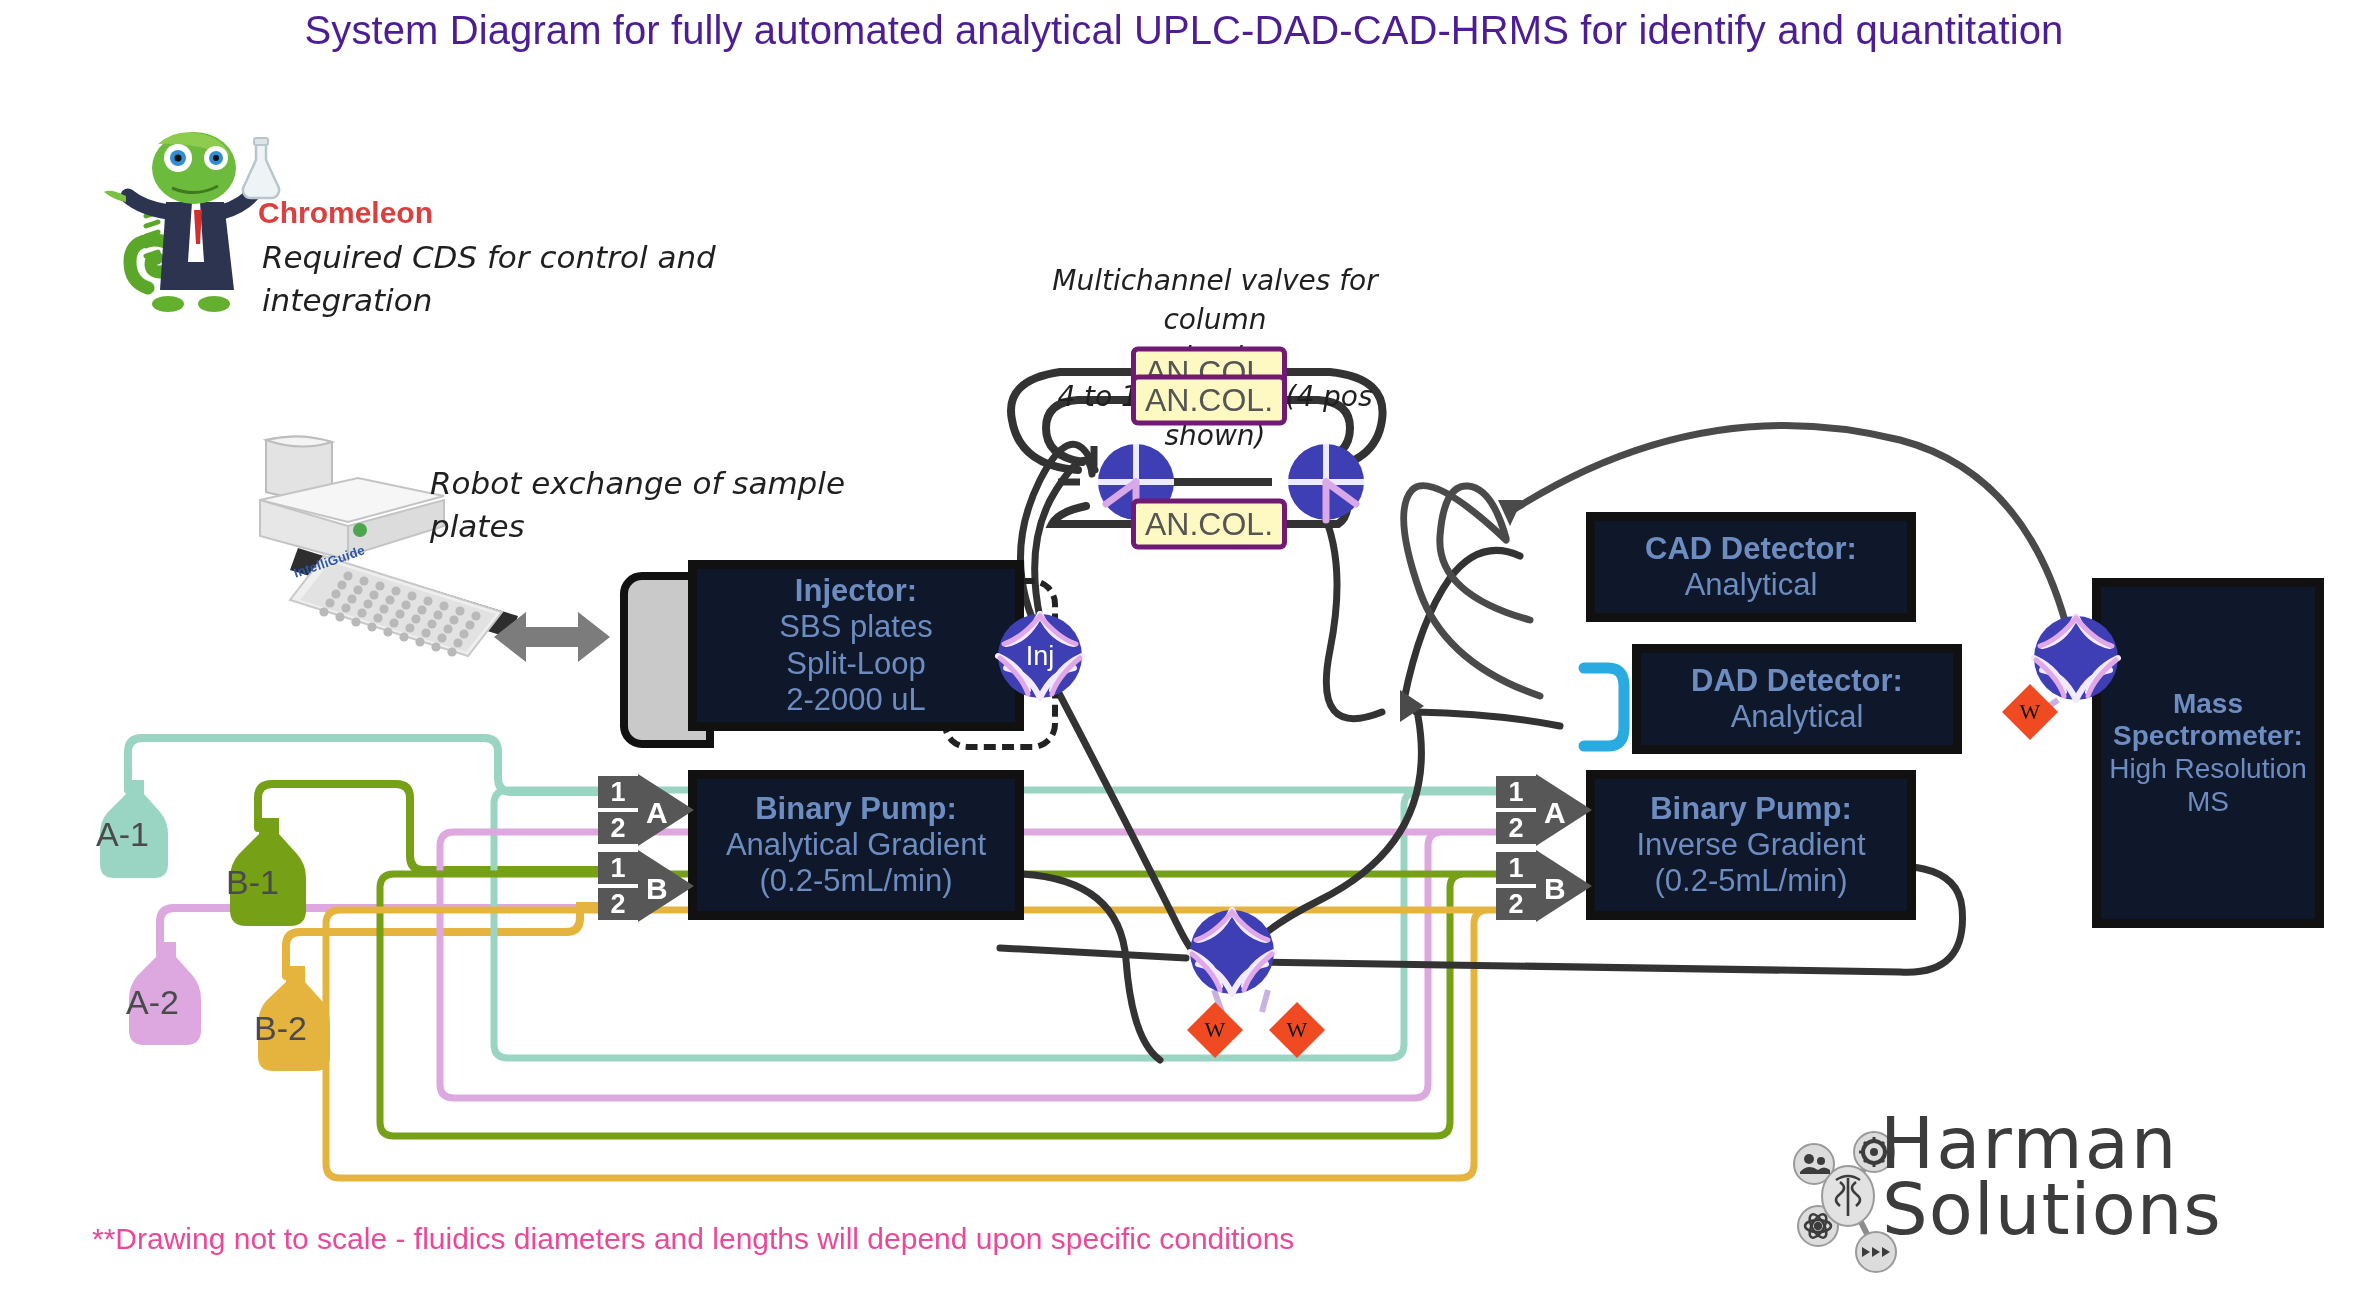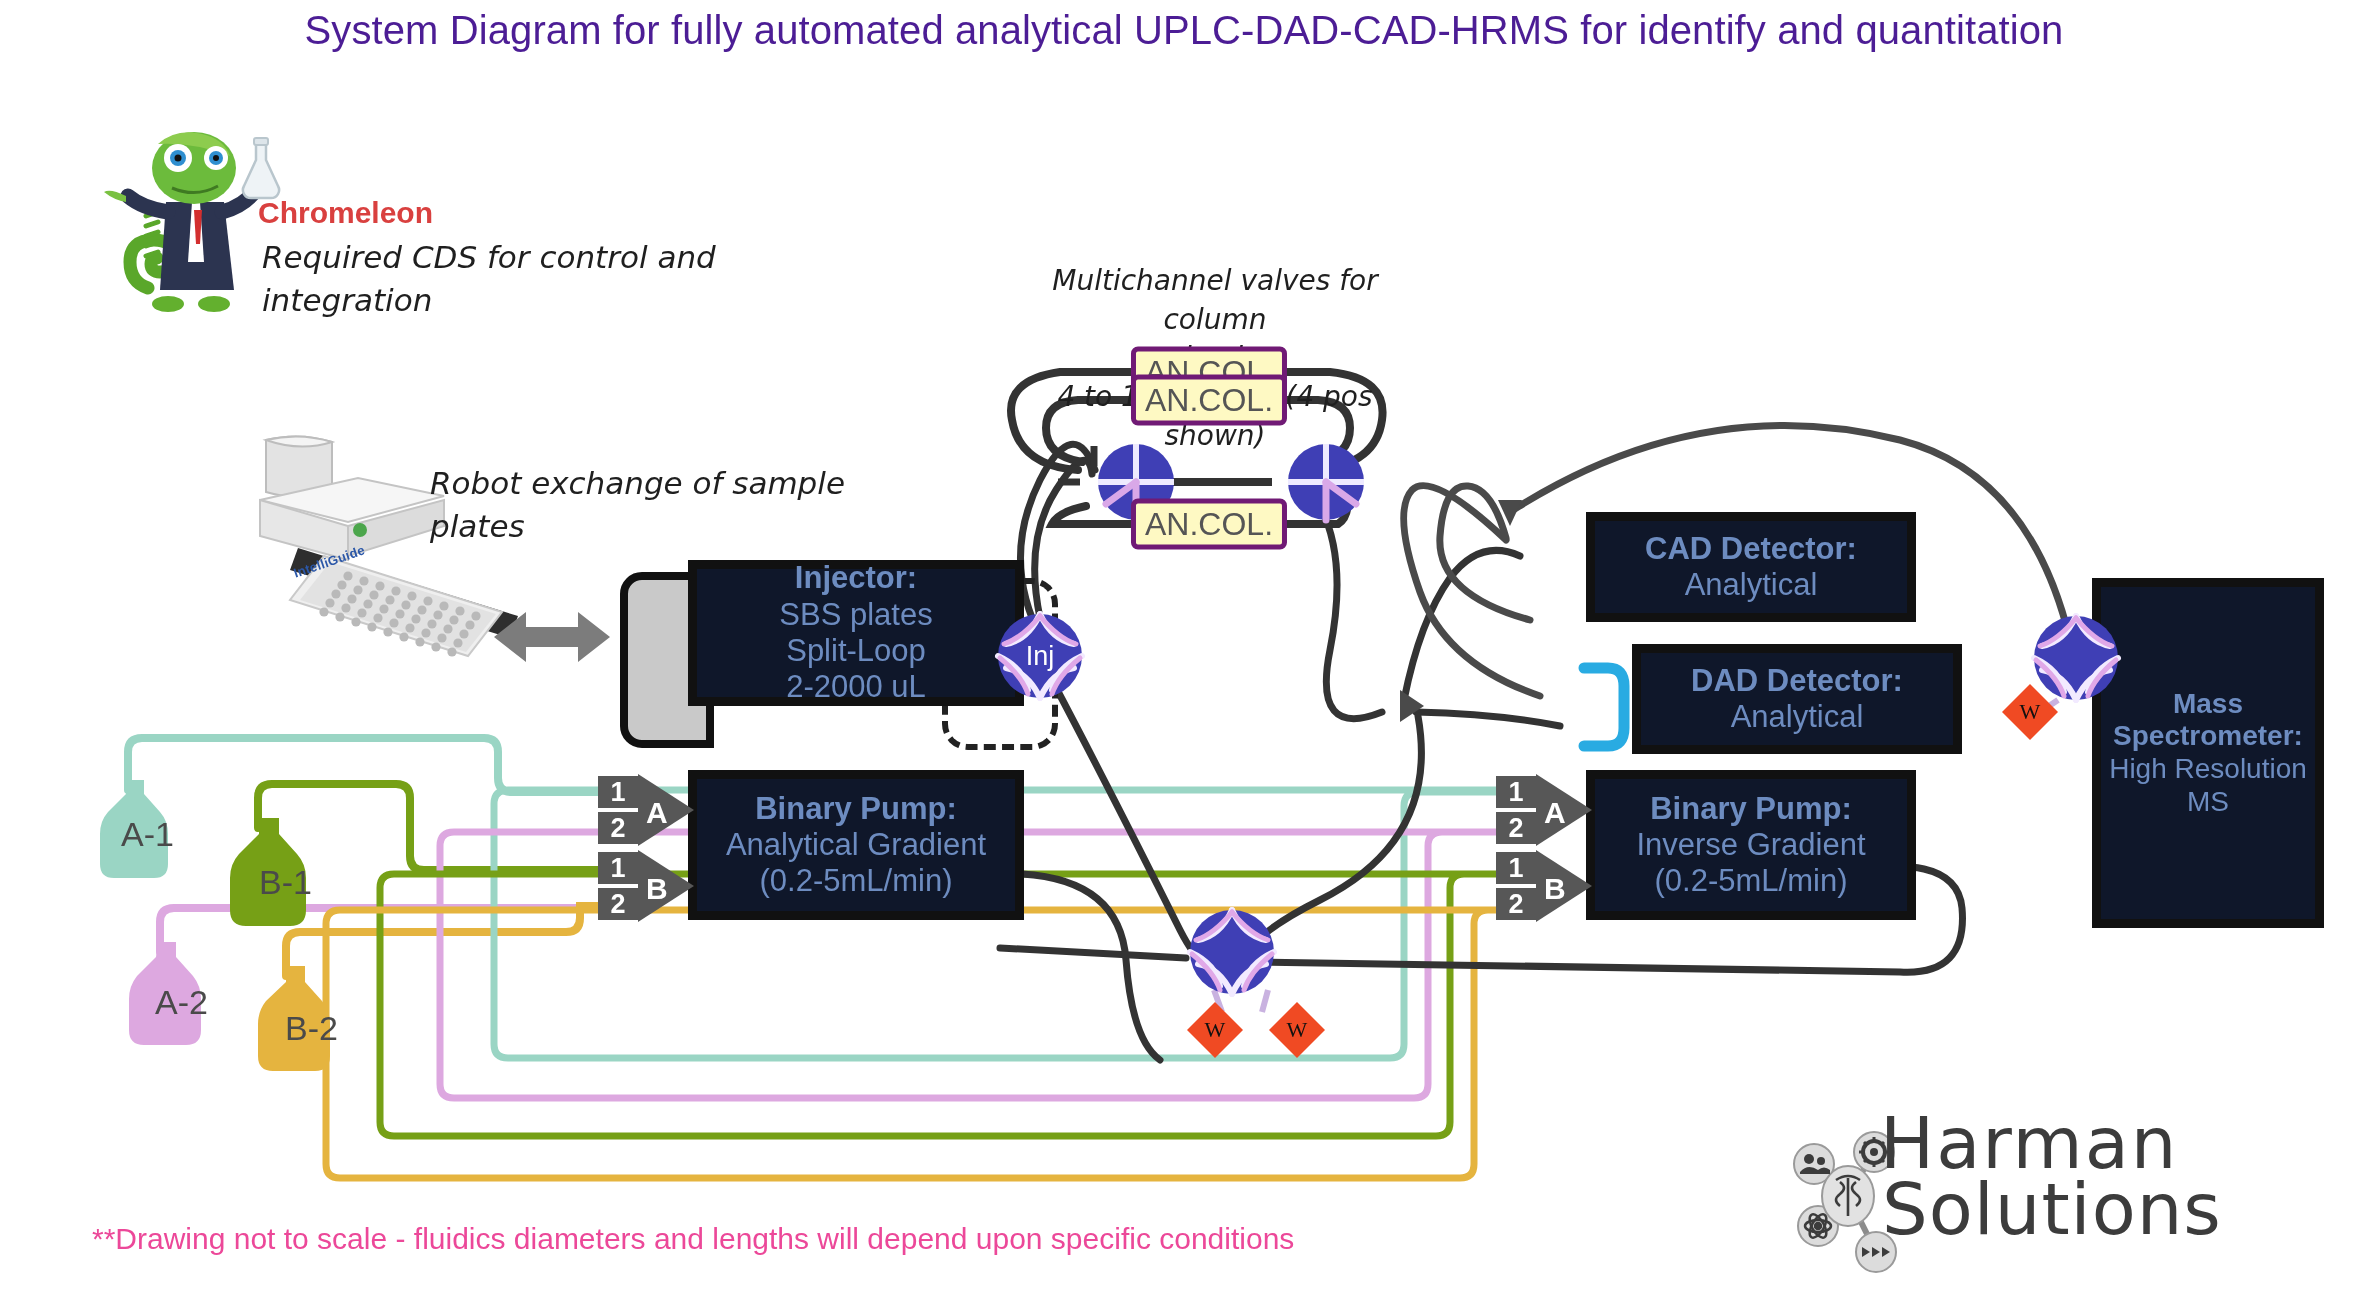--- a/index.html
+++ b/index.html
@@ -17,21 +17,21 @@
   #footnote{left:92px;top:1222px;font-size:30px;color:#ec4899;}
 
   
   .box{position:absolute;background:#0f172a;border:9px solid #111;
        display:flex;flex-direction:column;align-items:center;justify-content:center;
        color:#6d8cc0;line-height:1.17;text-align:center;box-sizing:border-box;}
   .box .ttl{font-weight:bold;}
   .box .sub{font-weight:normal;}
 
   
-  .bottle{position:absolute;display:flex;align-items:flex-end;justify-content:flex-end;}
+  .bottle{position:absolute;display:flex;align-items:flex-end;justify-content:flex-start;}
   .bottle span{position:relative;z-index:3;font-size:34px;color:#4a4a4a;
                padding-bottom:26px;}
 
   
   .sel{position:absolute;width:40px;height:32px;background:#575757;color:#fff;
        font-size:27px;display:flex;align-items:center;justify-content:center;
        font-weight:bold;}
   .pumplabel{position:absolute;color:#fff;font-weight:bold;font-size:30px;z-index:4;}
 
   
@@ -347,21 +347,21 @@
     <path d="M30,2 L58,30 L30,58 L2,30 Z" fill="#f04a23"></path>
   </svg>
   <div class="wlabel" style="left:2030px;top:712px;">W</div>
 
   <div class="abs" style="left:620px;top:572px;width:78px;height:160px;background:#c9c9c9;
               border:8px solid #111;border-radius:22px 0 0 22px;"></div>
 
   <div class="abs" style="left:942px;top:578px;width:104px;height:160px;border:6px dashed #222;
               border-radius:26px;z-index:2;"></div>
 
-  <div class="box" id="injector" style="left:688px;top:560px;width:336px;height:146px;font-size:31px;z-index:3;">
+  <div class="box" id="injector" style="left:688px;top:560px;width:336px;height:171px;font-size:31px;z-index:3;">
     <div class="ttl">Injector:</div>
     <div class="sub">SBS plates</div>
     <div class="sub">Split-Loop</div>
     <div class="sub">2-2000 uL</div>
   </div>
 
   <div class="box" id="pump-analytical" style="left:688px;top:770px;width:336px;height:150px;font-size:31px;">
     <div class="ttl">Binary Pump:</div>
     <div class="sub">Analytical Gradient</div>
     <div class="sub">(0.2-5mL/min)</div>

